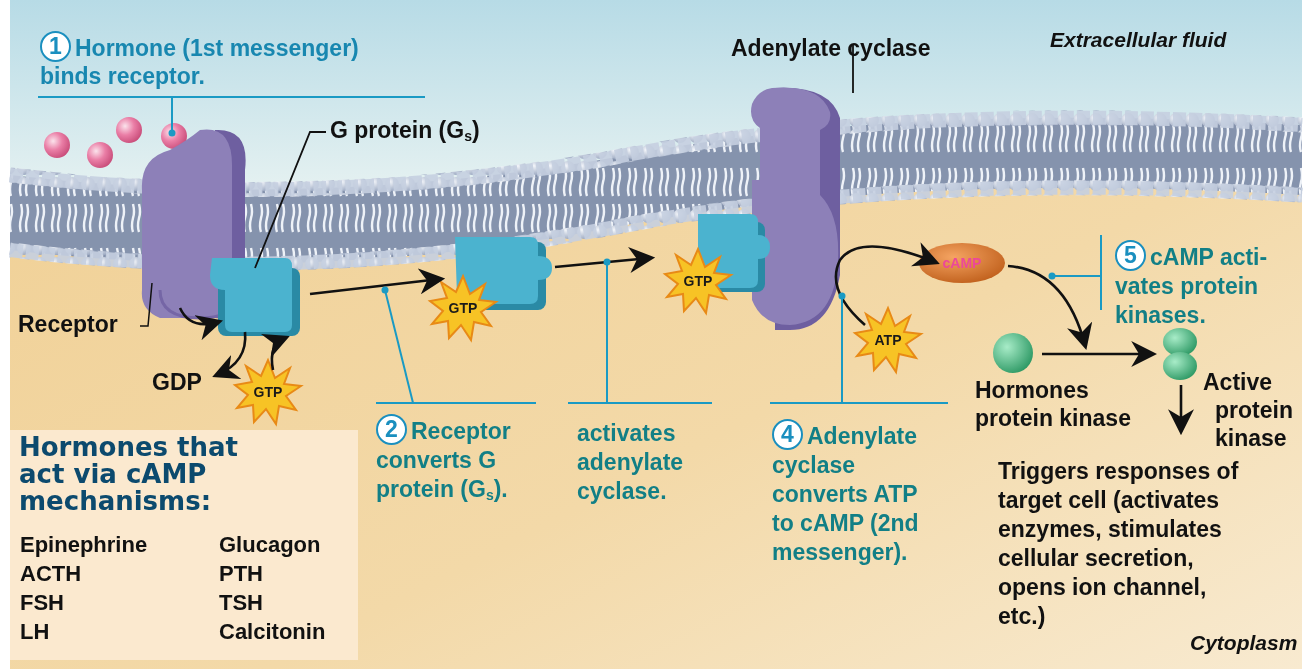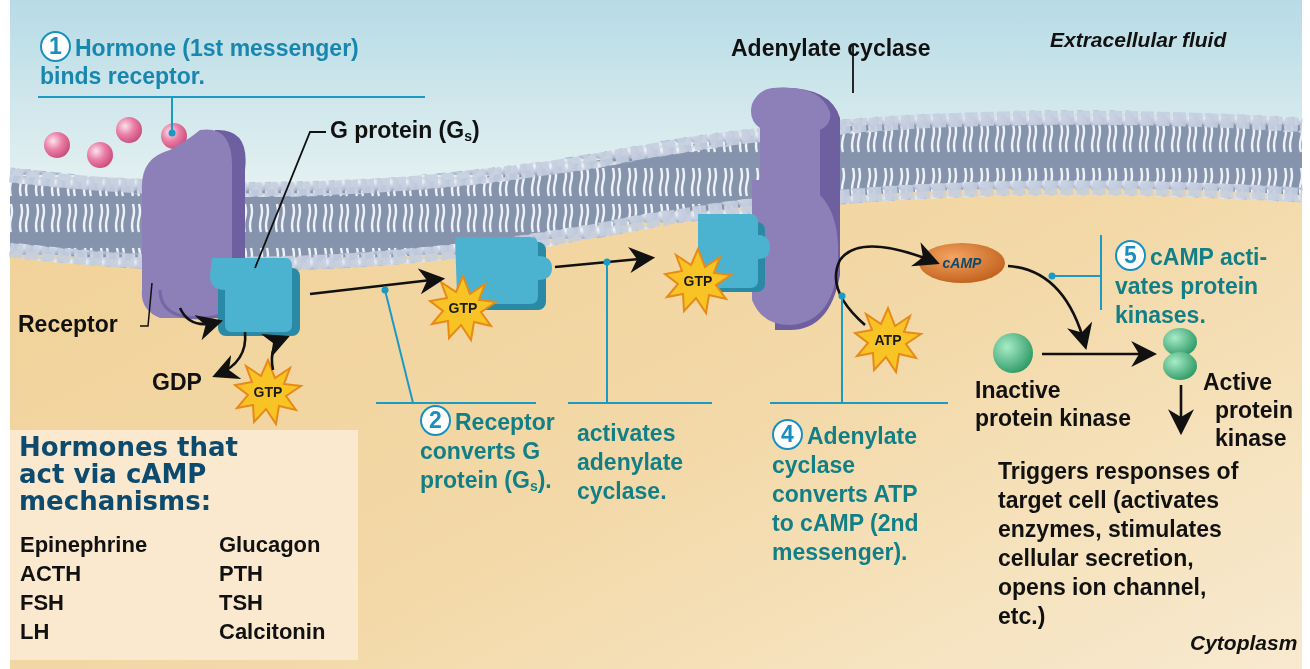--- a/index.html
+++ b/index.html
@@ -171,24 +171,24 @@
   <div class="t dark hl" style="left:330px;top:118px;">
     <span>G protein (G</span><sub>s</sub><span>)</span>
   </div>
   <div class="t dark hl" style="left:18px;top:312px;">Receptor</div>
   <div class="t dark hl" style="left:152px;top:370px;">GDP</div>
 
   <div class="tag" style="left:248px;top:384px;width:40px;">GTP</div>
   <div class="tag" style="left:443px;top:300px;width:40px;">GTP</div>
   <div class="tag" style="left:678px;top:273px;width:40px;">GTP</div>
   <div class="tag" style="left:868px;top:332px;width:40px;">ATP</div>
-  <div class="tag" style="left:932px;top:255px;width:60px;color:#0c4a6e;font-style:italic;">cAMP</div>
+  <div class="tag" style="left:932px;top:255px;width:60px;color:#ec4899;">cAMP</div>
 
   <div class="t dark hl" style="left:975px;top:376px;line-height:28px;">
-    <div>Inactive</div>
+    <div>Hormones</div>
     <div>protein kinase</div>
   </div>
   <div class="t dark hl" style="left:1203px;top:368px;line-height:28px;">
     <div>Active</div>
     <div style="padding-left:12px;">protein</div>
     <div style="padding-left:12px;">kinase</div>
   </div>
   <div class="t dark hl" style="left:998px;top:457px;line-height:29px;">
     <div>Triggers responses of</div>
     <div>target cell (activates</div>
@@ -196,21 +196,21 @@
     <div>cellular secretion,</div>
     <div>opens ion channel,</div>
     <div>etc.)</div>
   </div>
 
   <div class="t blue hl" style="left:40px;top:31px;line-height:28px;">
     <div><span class="num">1</span><span>Hormone (1st messenger)</span></div>
     <div>binds receptor.</div>
   </div>
 
-  <div class="t teal step" style="left:376px;top:405px;margin-left:44px;">
+  <div class="t teal step" style="left:376px;top:414px;">
     <div><span class="num">2</span><span>Receptor</span></div>
     <div>converts G</div>
     <div><span>protein (G</span><sub>s</sub><span>).</span></div>
   </div>
 
   <div class="t teal step" style="left:577px;top:419px;">
     <div>activates</div>
     <div>adenylate</div>
     <div>cyclase.</div>
   </div>

